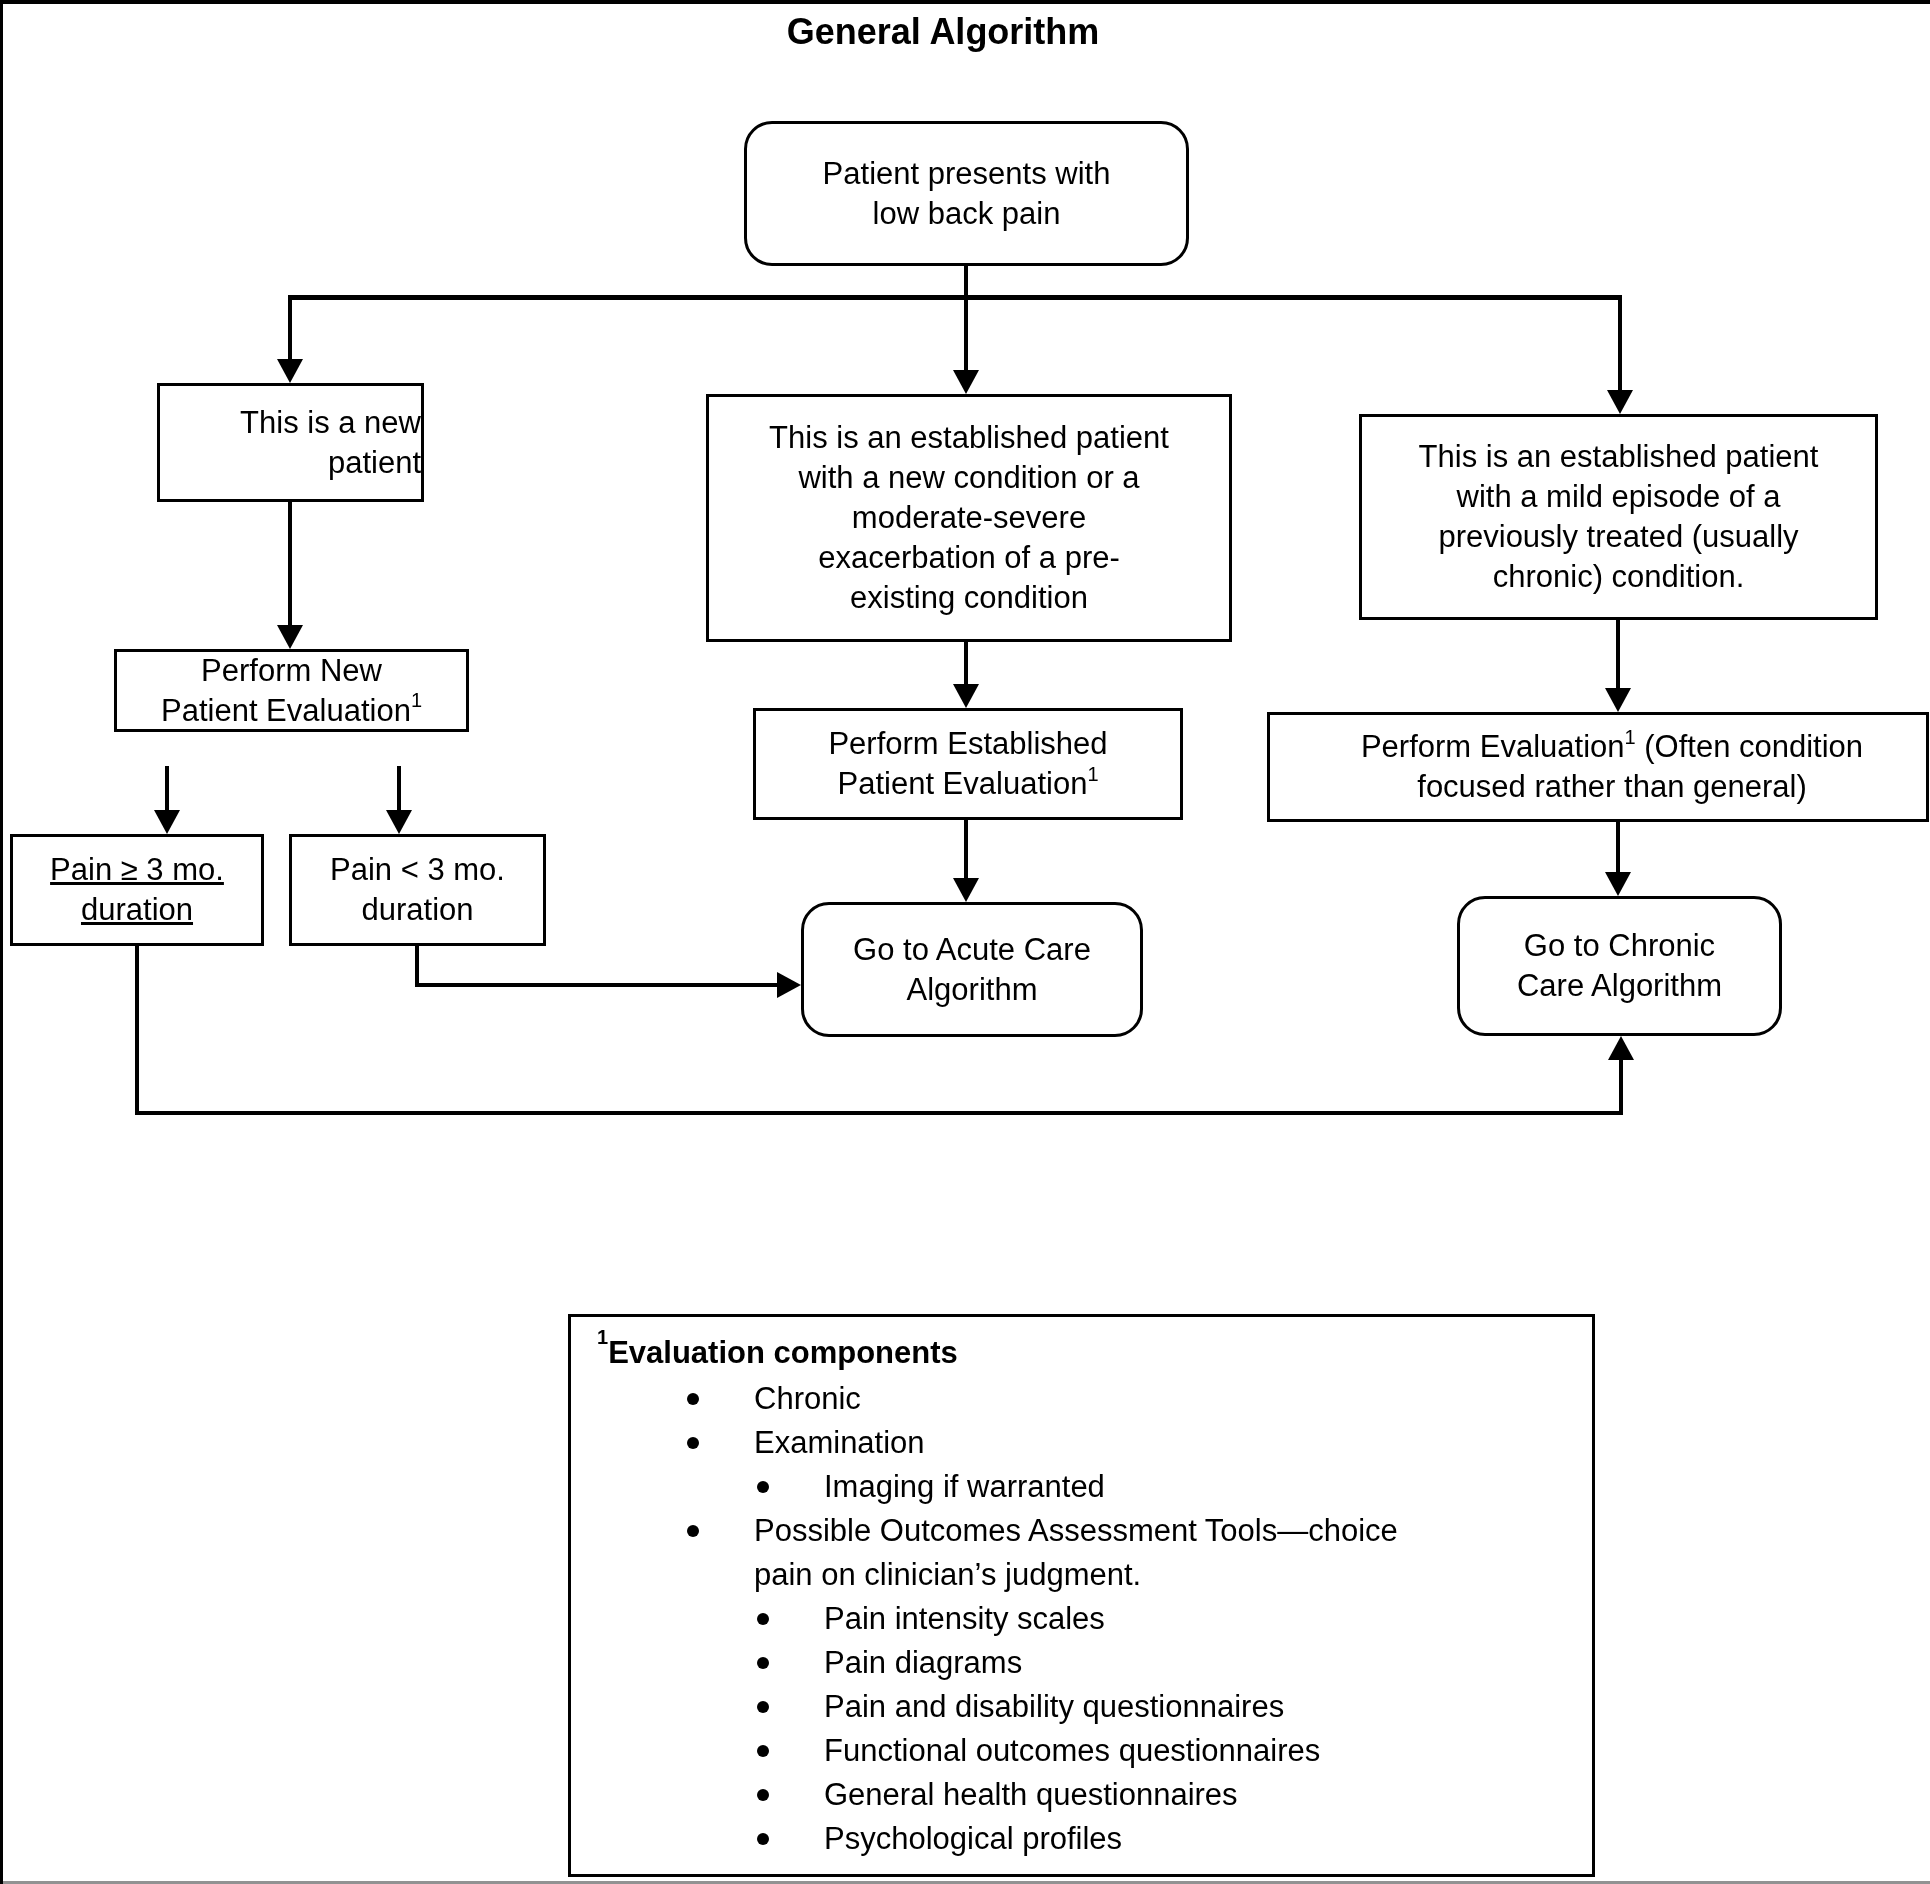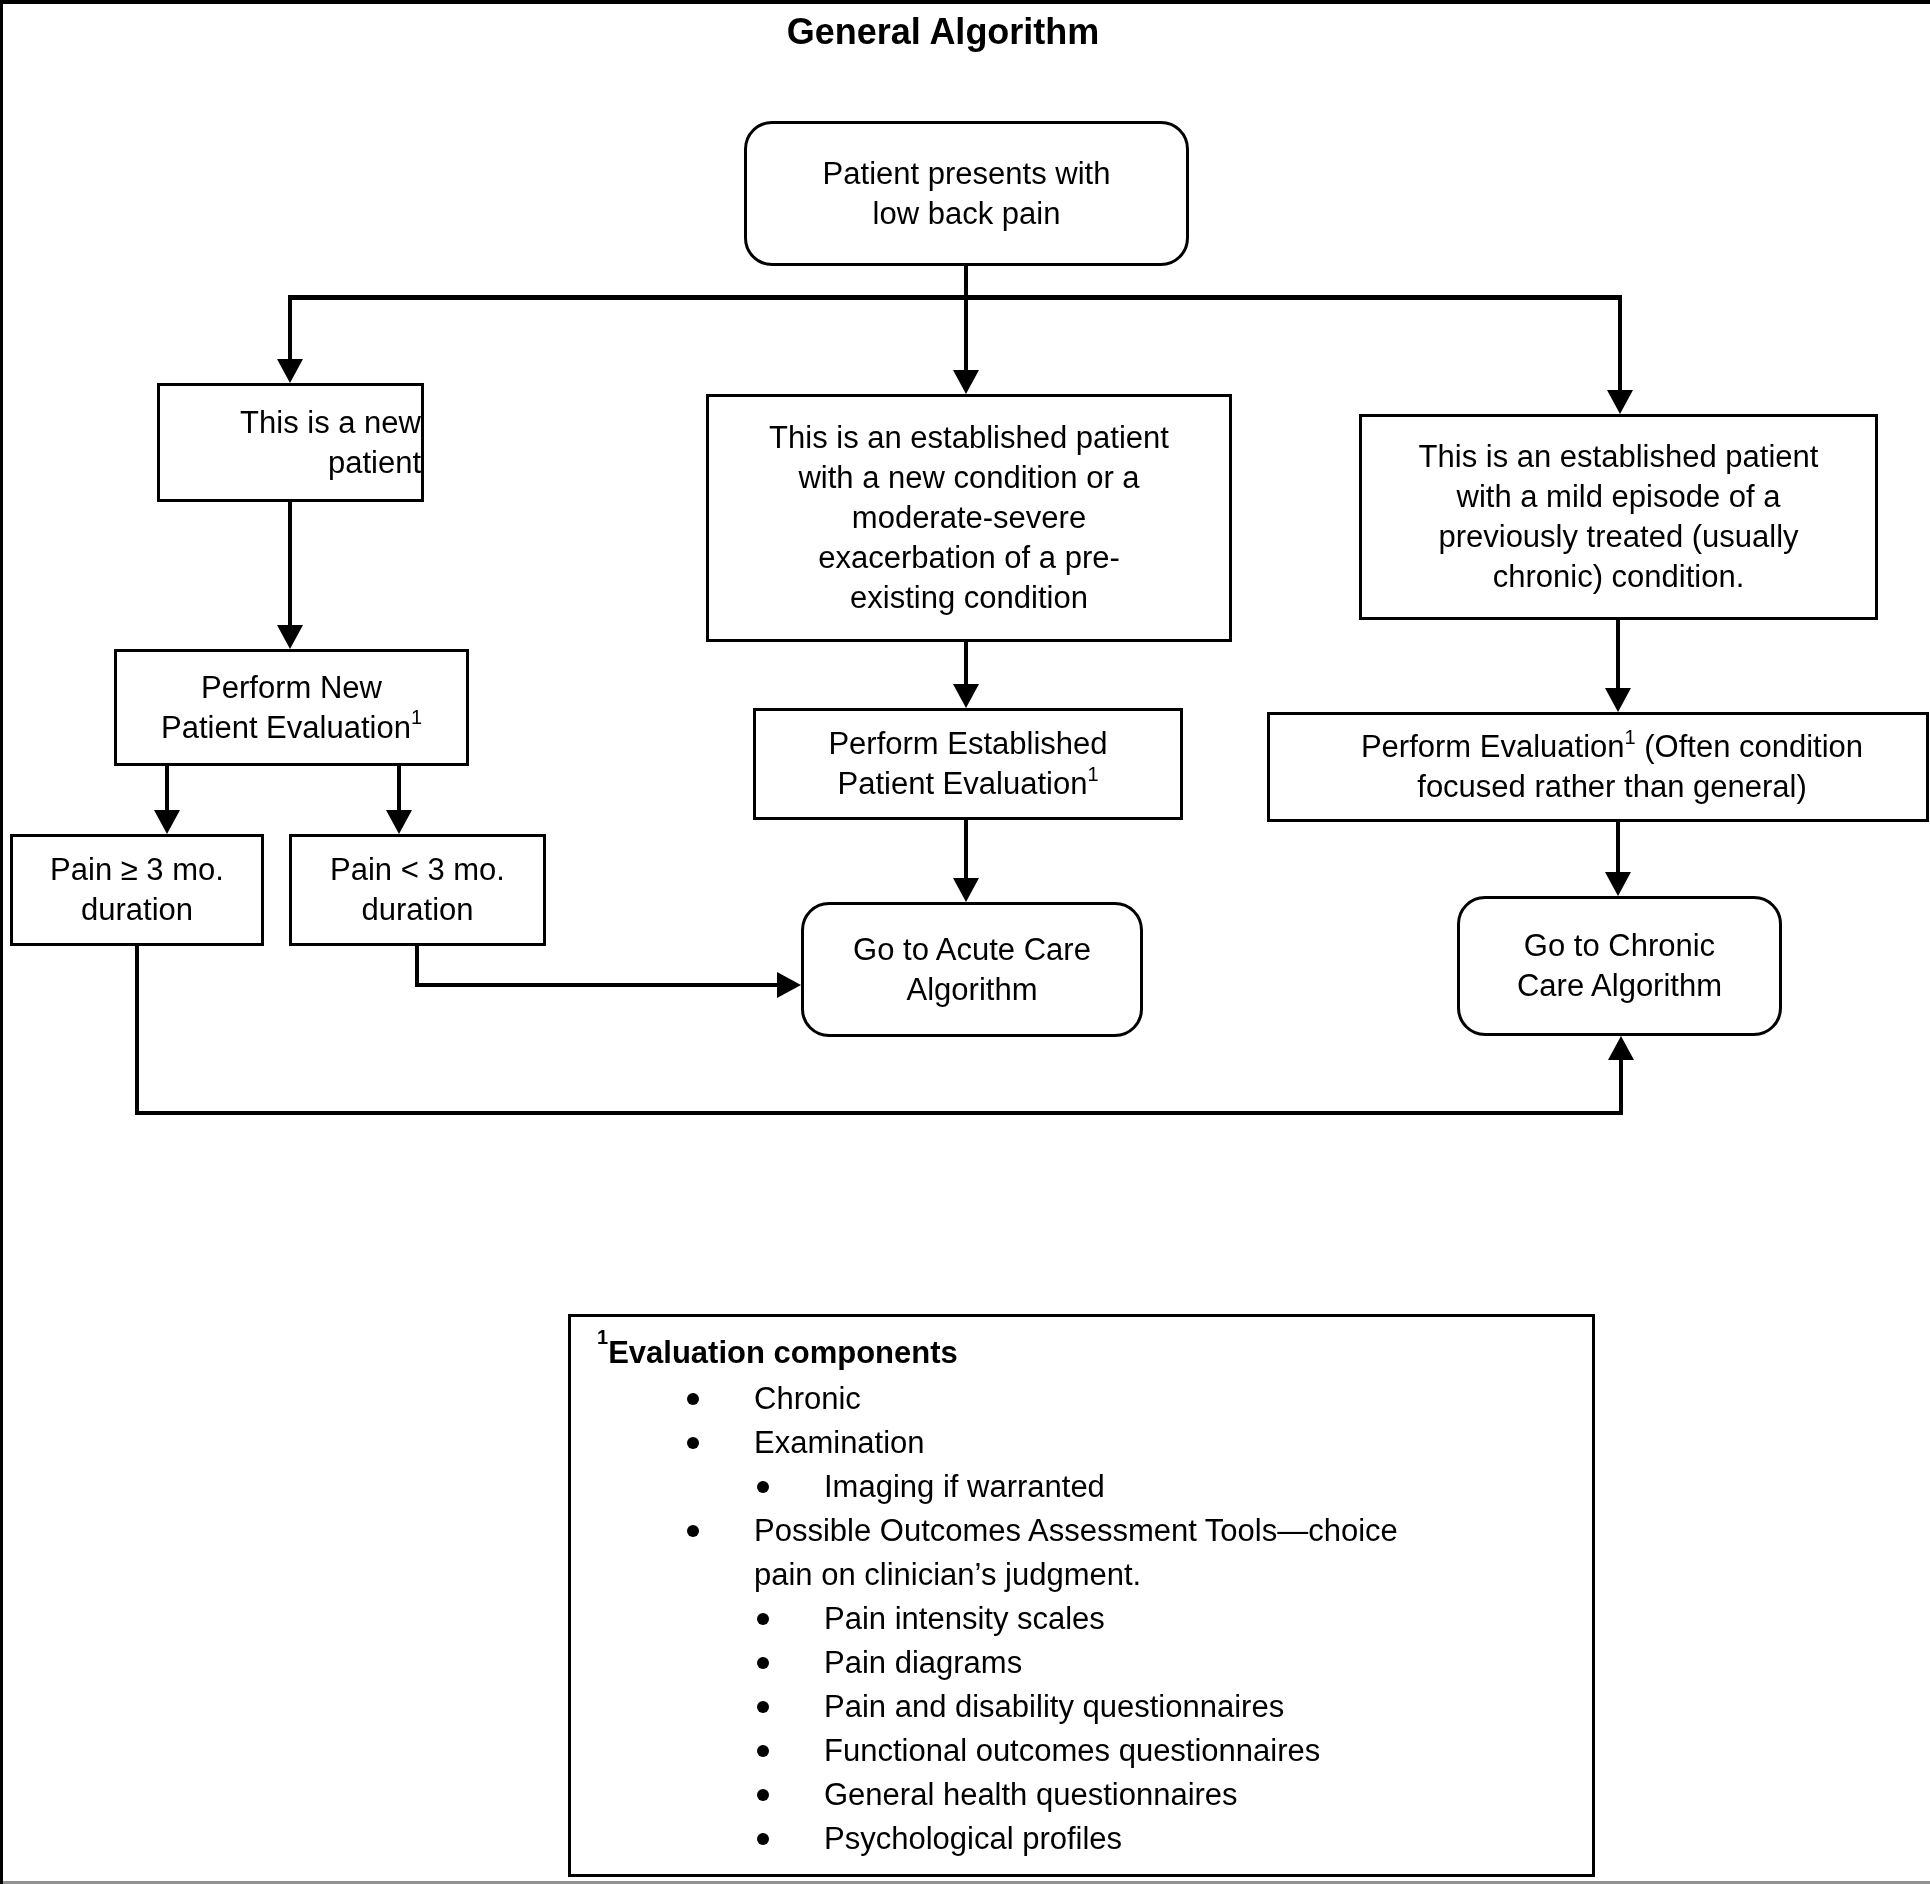--- a/index.html
+++ b/index.html
@@ -85,31 +85,31 @@
   <div class="node" style="left:1356px;top:410px;width:519px;height:206px;">
     <span class="ln">This is an established patient</span>
     <span class="ln">with a mild episode of a</span>
     <span class="ln">previously treated (usually</span>
     <span class="ln">chronic) condition.</span>
   </div>
 
   <div class="vl" style="left:285px;top:498px;height:123px;"></div>
   <div class="ad" style="left:274px;top:621px;"></div>
 
-  <div class="node" style="left:111px;top:645px;width:355px;height:117px;">
+  <div class="node" style="left:111px;top:645px;width:355px;height:83px;">
     <span class="ln">Perform New</span>
     <span class="ln"><span>Patient Evaluation</span><sup>1</sup></span>
   </div>
 
   <div class="vl" style="left:162px;top:762px;height:44px;"></div>
   <div class="ad" style="left:151px;top:806px;"></div>
   <div class="vl" style="left:394px;top:762px;height:44px;"></div>
   <div class="ad" style="left:383px;top:806px;"></div>
 
-  <div class="node" style="left:7px;top:830px;width:254px;height:112px;">
+  <div class="node" style="left:7px;top:830px;width:254px;height:112px;text-decoration:underline;">
     <span class="ln">Pain ≥ 3 mo.</span>
     <span class="ln">duration</span>
   </div>
 
   <div class="node" style="left:286px;top:830px;width:257px;height:112px;">
     <span class="ln">Pain &lt; 3 mo.</span>
     <span class="ln">duration</span>
   </div>
 
   <div class="vl" style="left:961px;top:638px;height:42px;"></div>

